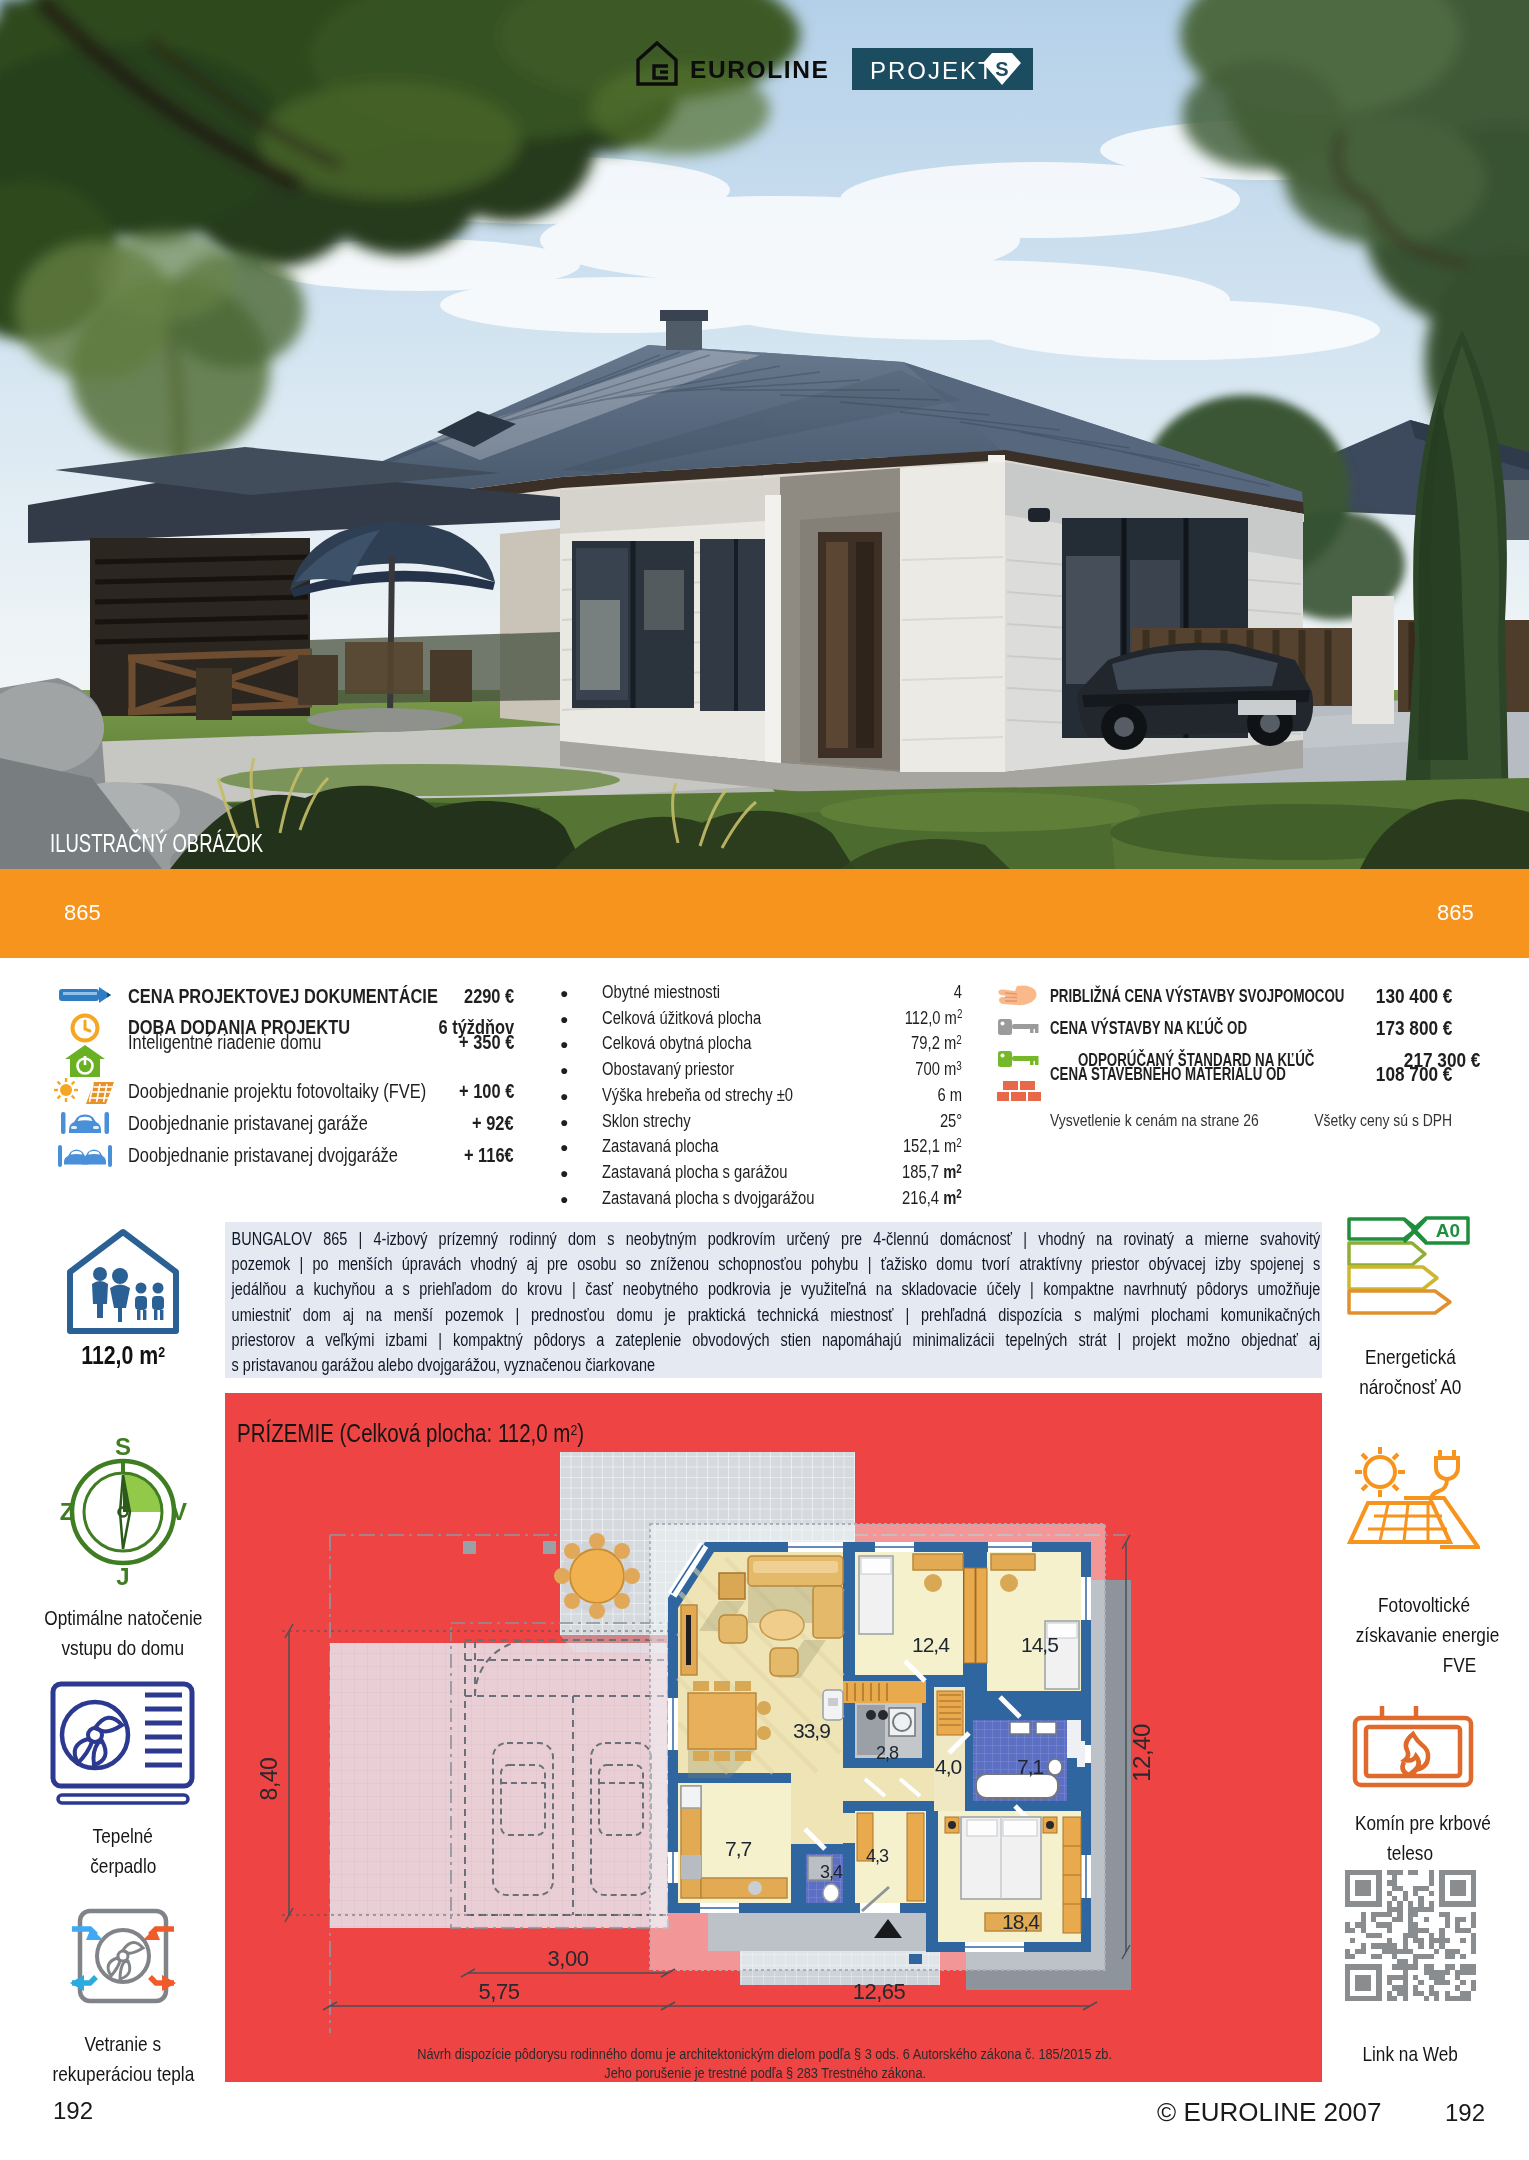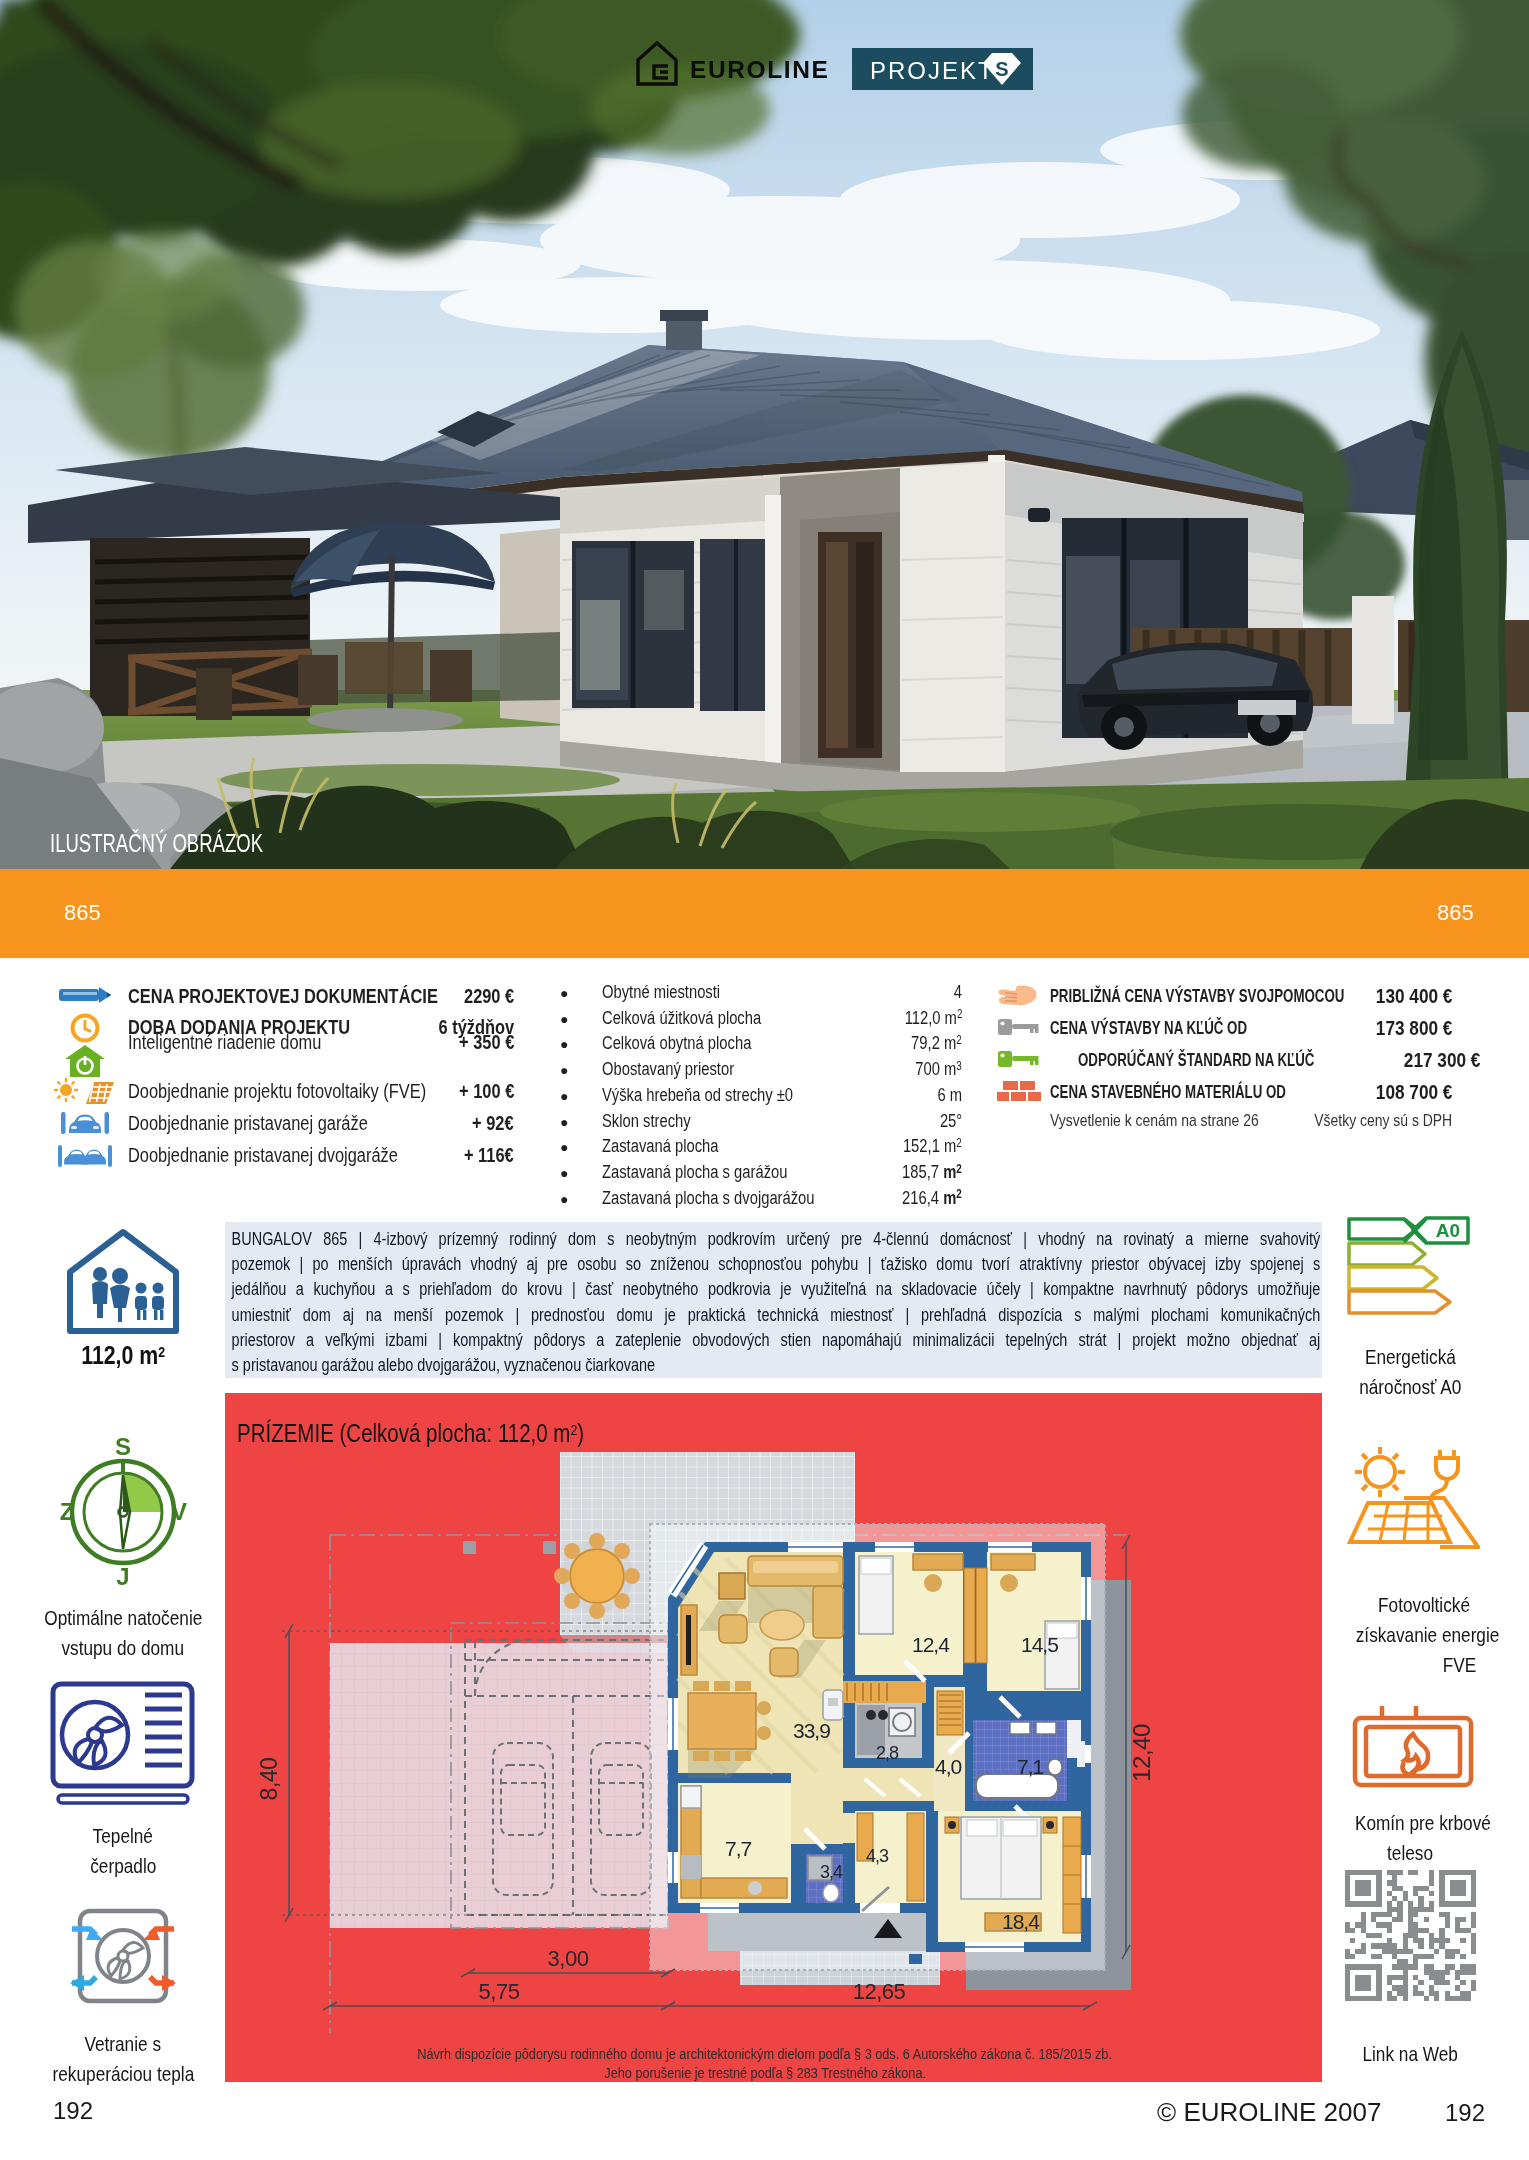--- a/index.html
+++ b/index.html
@@ -491,21 +491,21 @@
     <svg class="abs" style="left:997px;top:121px;" width="44" height="26" viewBox="0 0 44 26">
       <g fill="#e8694a">
         <rect x="6" y="2" width="15" height="9"></rect>
         <rect x="23" y="2" width="15" height="9"></rect>
         <rect x="0" y="13" width="12" height="9"></rect>
         <rect x="14" y="13" width="15" height="9"></rect>
         <rect x="31" y="13" width="13" height="9"></rect>
       </g>
     </svg>
 
-    <div class="abs" style="left:1050px;top:122px;width:402px;height:24px;font-size:19px;font-weight:bold;line-height:24px;">
+    <div class="abs" style="left:1050px;top:104px;width:402px;height:24px;font-size:19px;font-weight:bold;line-height:24px;">
       <span class="condt">CENA STAVEBNÉHO MATERIÁLU OD</span>
       <span class="condr abs" style="right:0;top:0;font-size:21px;">108 700 €</span>
     </div>
 
     <div class="abs" style="left:1050px;top:152px;width:402px;height:22px;font-size:17px;line-height:22px;color:#333;">
       <span class="cond">Vysvetlenie k cenám na strane 26</span>
       <span class="condr abs" style="right:0;top:0;">Všetky ceny sú s DPH</span>
     </div>
   </div>
 

